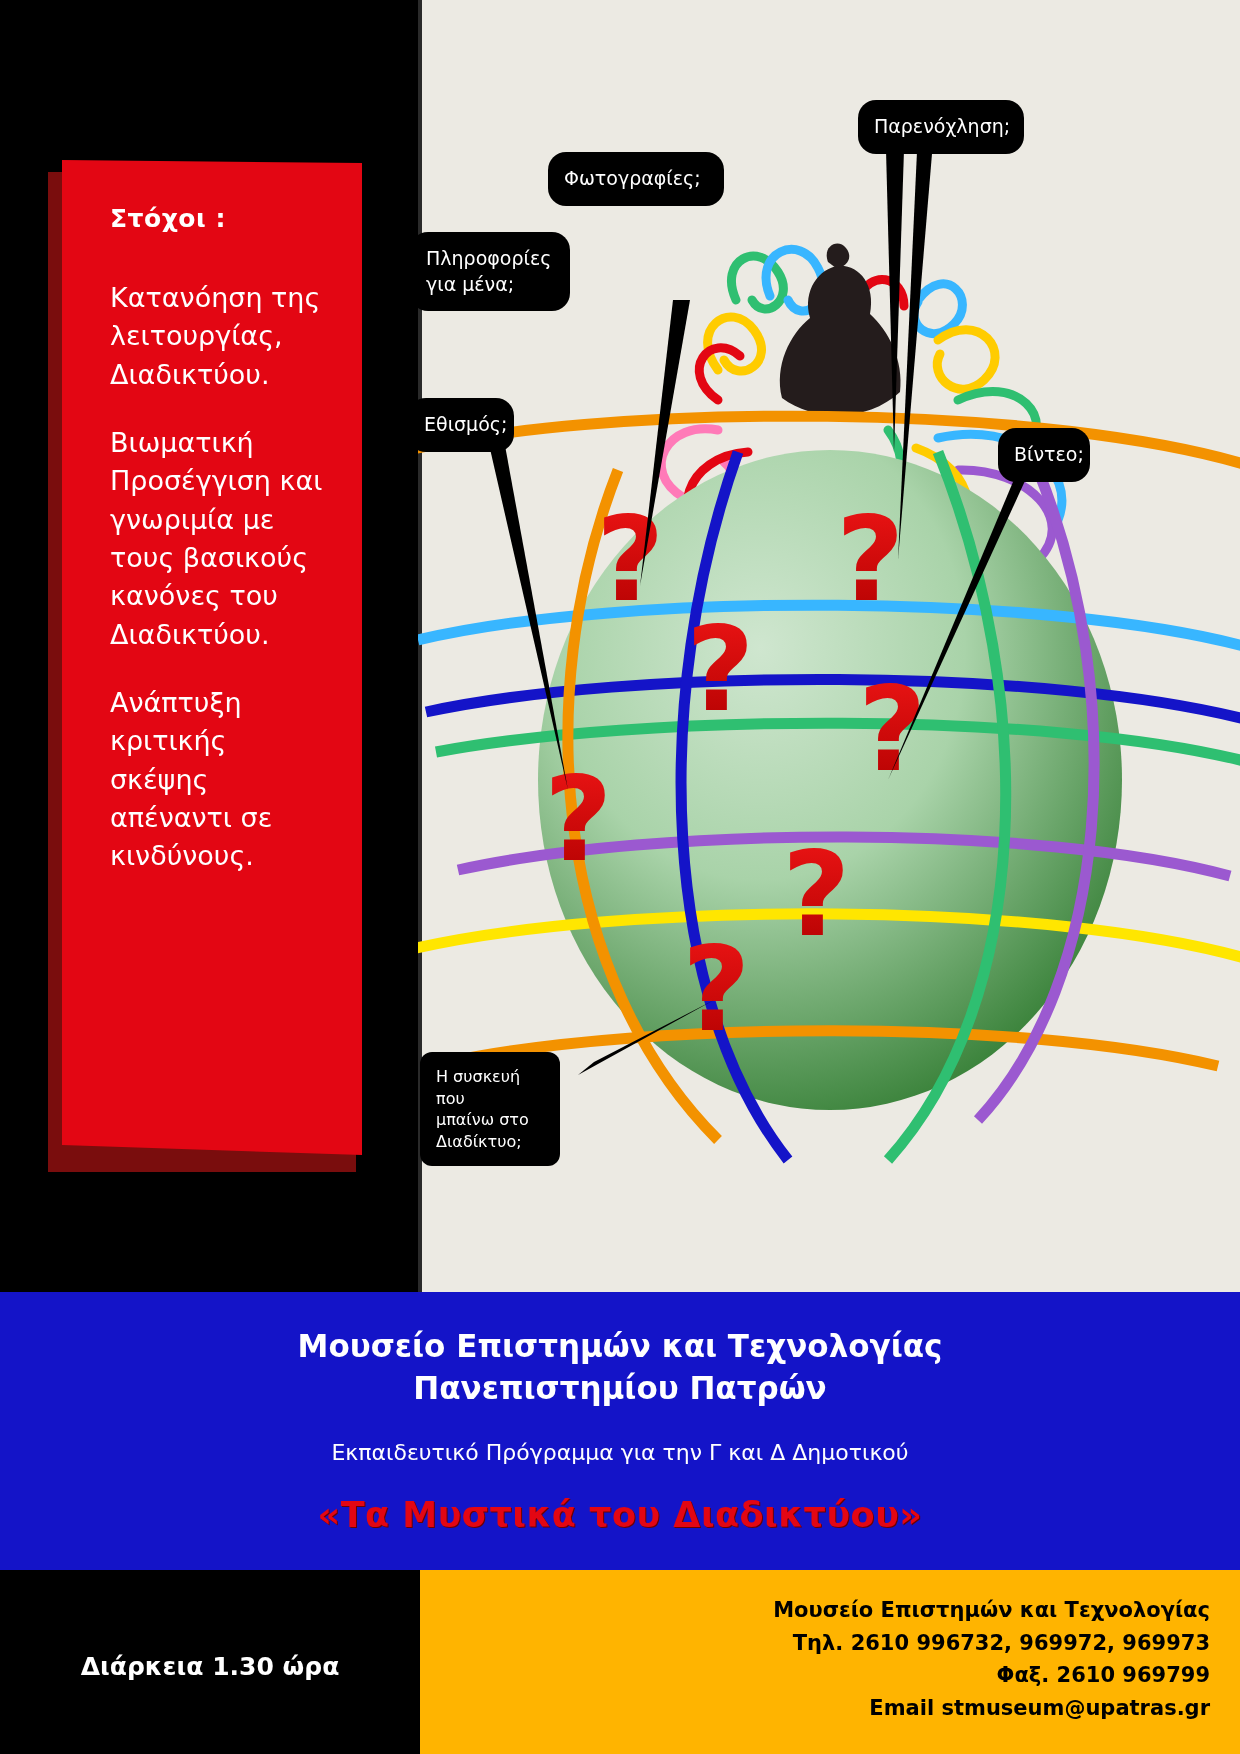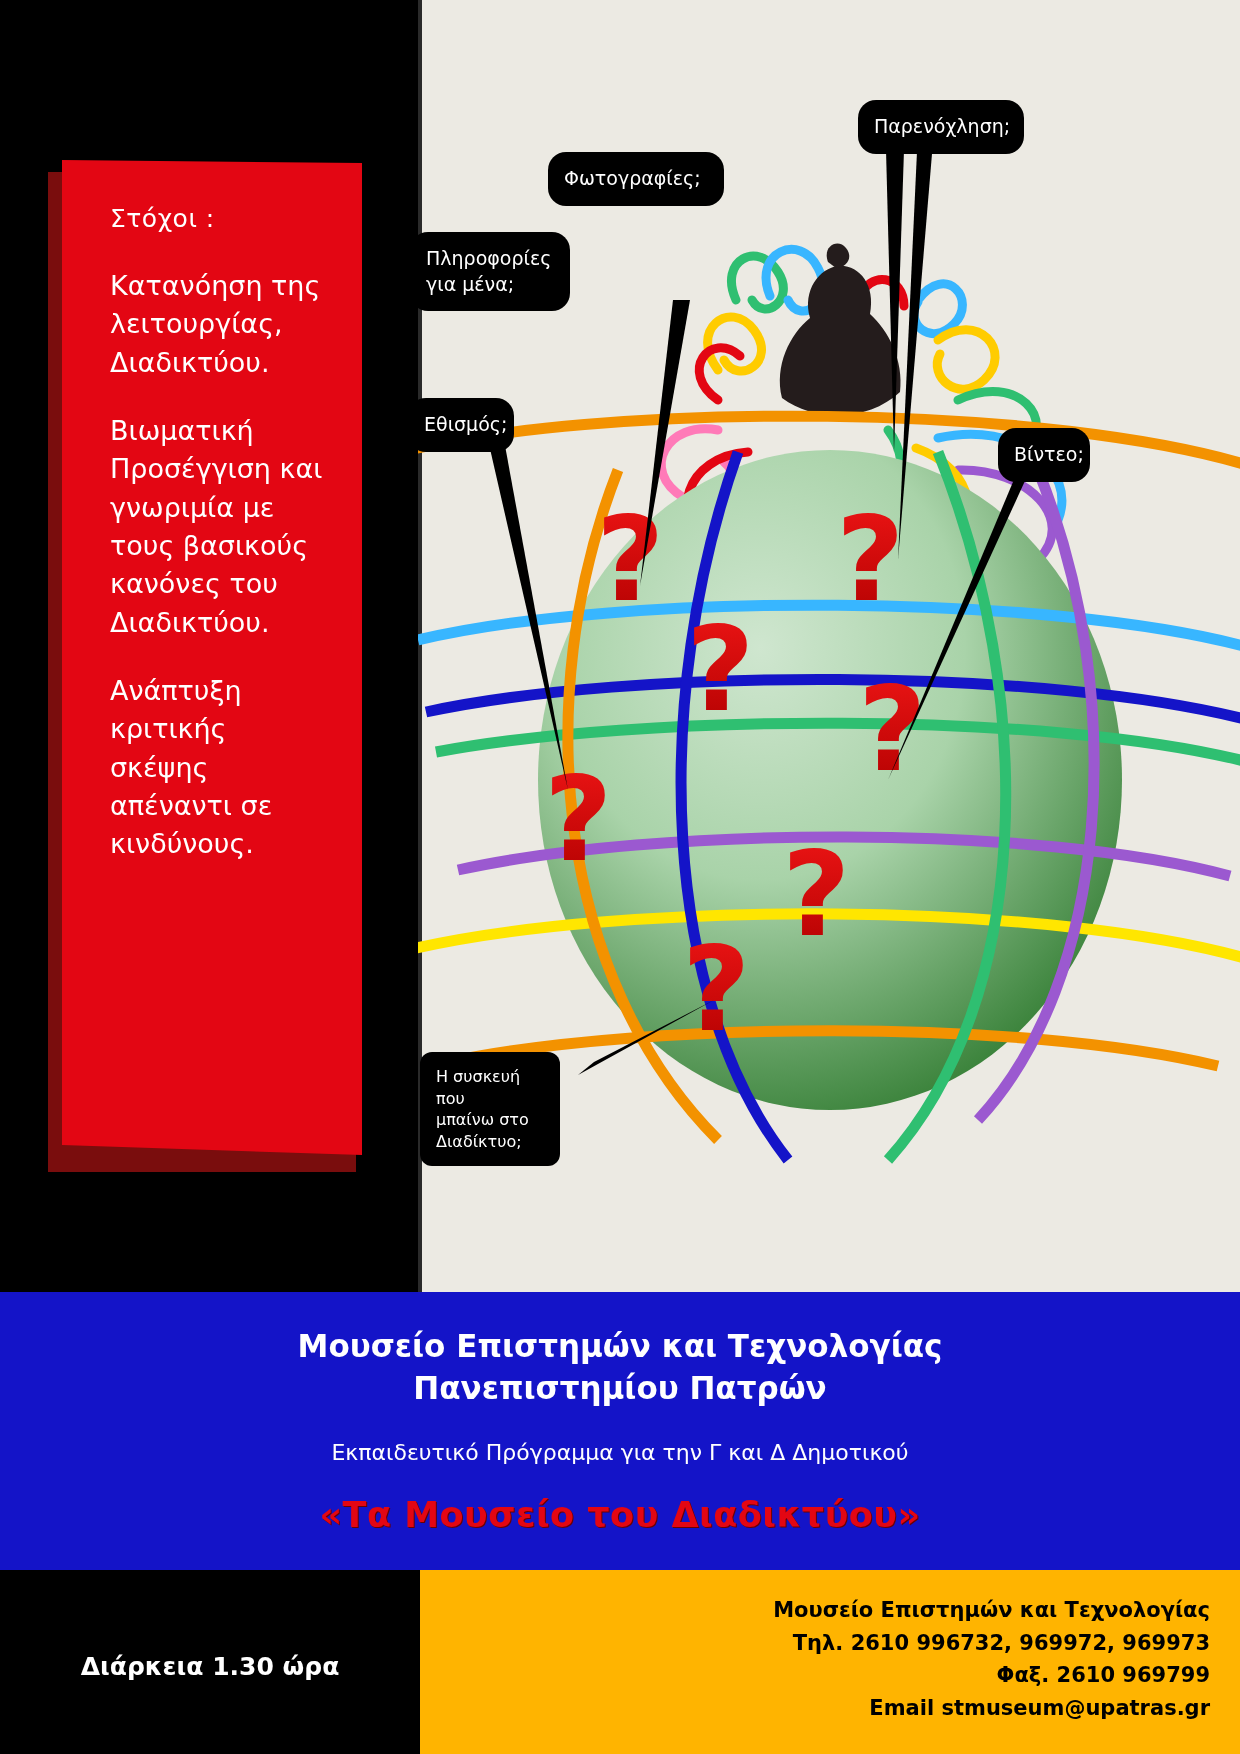--- a/index.html
+++ b/index.html
@@ -43,22 +43,22 @@
   }
   .goals-box {
     position:absolute; left:62px; top:160px; width:300px; height:995px;
     background:#e30613;
     clip-path: polygon(0 0, 100% 3px, 100% 100%, 0 99%);
     color:#ffffff;
     box-sizing:border-box;
     padding:44px 30px 0 48px;
   }
   .goals-title {
-    font-size:25px; font-weight:normal; letter-spacing:.5px;
-    margin:0 0 34px 0;
+    font-size:25px; font-weight:bold; letter-spacing:.5px;
+    margin:0 0 46px 0;
   }
   .goal-item {
     font-size:27px; line-height:1.42; margin:0 0 30px 0;
   }
 
   
   .globe-wrap { position:absolute; left:418px; top:0; width:822px; height:1292px; }
   svg.globe { position:absolute; left:0; top:0; }
 
   
@@ -206,21 +206,21 @@
 <div class="callout" style="left:998px; top:428px; width:92px;">Βίντεο;</div>
 
 <div class="callout small" style="left:420px; top:1052px; width:140px;">Η συσκευή που
 μπαίνω  στο
 Διαδίκτυο;</div>
 
 <div class="blue-band"></div>
 <div class="museum-title">Μουσείο  Επιστημών και Τεχνολογίας
 Πανεπιστημίου Πατρών</div>
 <div class="program-sub">Εκπαιδευτικό Πρόγραμμα για την Γ και Δ Δημοτικού</div>
-<div class="program-name">«Τα Μουσείο του Διαδικτύου»</div>
+<div class="program-name">«Τα Μυστικά του Διαδικτύου»</div>
 
 <div class="bottom-black"></div>
 <div class="yellow-band"></div>
 <div class="duration">Διάρκεια  1.30 ώρα</div>
 <div class="contact">Μουσείο Επιστημών και Τεχνολογίας
 Τηλ. 2610 996732, 969972, 969973
 Φαξ. 2610 969799
 Email stmuseum@upatras.gr</div>
 
 </body></html>

